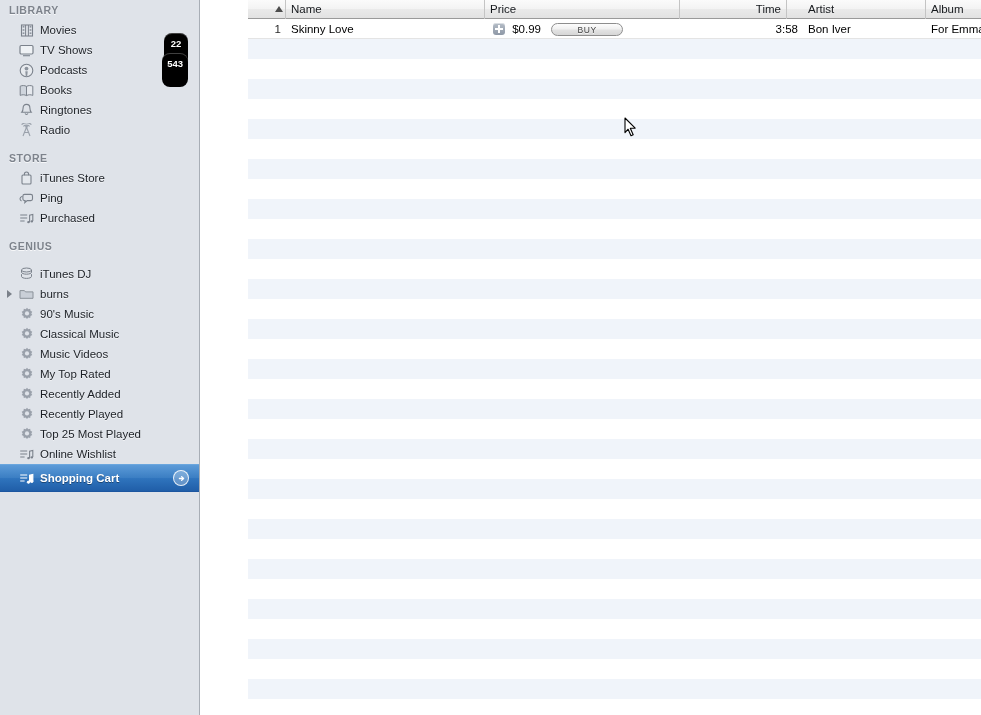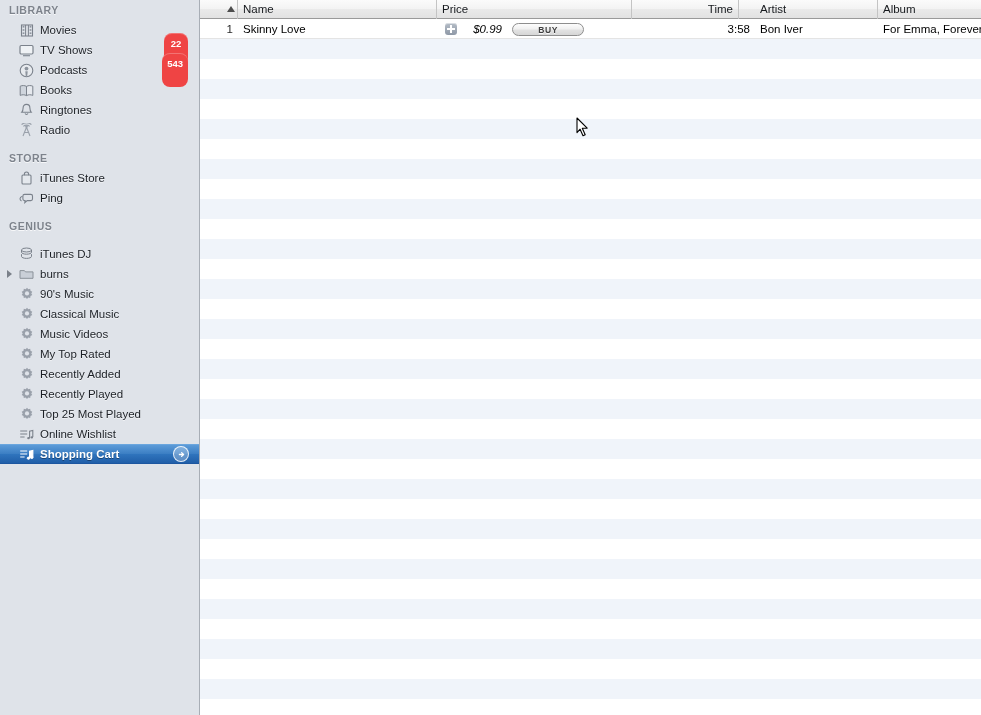--- a/index.html
+++ b/index.html
@@ -12,20 +12,21 @@
     height: 715px;
     overflow: hidden;
     font-family: "Liberation Sans", "DejaVu Sans", sans-serif;
     -webkit-font-smoothing: antialiased;
   }
   #app {
     position: relative;
     width: 981px;
     height: 715px;
     display: flex;
+    gap: 48px;
   }
 
   
   #sidebar {
     position: relative;
     width: 200px;
     height: 715px;
     background: #dfe3e9;
     border-right: 1px solid #a8aeb6;
     box-sizing: border-box;
@@ -65,27 +66,27 @@
     justify-content: center;
   }
   .side-row .lbl { flex: 1 1 auto; overflow: hidden; text-overflow: ellipsis; }
   .side-row.selected {
     background: linear-gradient(to bottom, #5c9bd8 0%, #3c7fc4 48%, #2f74bd 52%, #205ea8 100%);
     color: #ffffff;
     font-weight: bold;
     text-shadow: 0 1px 0 rgba(0,0,0,0.35);
     border-top: 1px solid #6aa6de;
     border-bottom: 1px solid #1c56a0;
-    height: 20px;
+    height: 28px;
     box-sizing: border-box;
     line-height: 18px;
   }
   .side-row.selected .ic svg * { stroke: #ffffff !important; fill: #ffffff !important; }
   .badge {
-    background: #ef4444;
+    background: #000000;
     color: #ffffff;
     font-size: 9.5px;
     font-weight: bold;
     border-radius: 8px;
     padding: 4px 5px;
     min-width: 14px;
     height: 26px;
     line-height: 13px;
     text-align: center;
     margin-right: 11px;
@@ -202,21 +203,21 @@
     display: inline-block;
     height: 13px;
     line-height: 13px;
     padding: 0 2px;
     min-width: 72px;
     text-align: center;
     border-radius: 7px;
     border: 1px solid #8e8e8e;
     background: linear-gradient(to bottom, #fdfdfd 0%, #f0f0f0 48%, #e3e3e3 52%, #d6d6d6 100%);
     font-size: 8.5px;
-    font-weight: bold;
+    font-weight: normal;
     letter-spacing: 0.6px;
     color: #3f3f3f;
     box-sizing: border-box;
     text-shadow: 0 1px 0 rgba(255,255,255,0.8);
   }
 
   
   #cursor {
     position: absolute;
     left: 376px;
@@ -330,20 +331,35 @@
     <div class="side-row">
       <span class="ic">
         <svg width="15" height="13" viewBox="0 0 15 13">
             <path d="M5.6 2.4h6.2c1 0 1.7.7 1.7 1.6v3c0 .9-.7 1.6-1.7 1.6H8.2l-2.4 2.1.3-2.1h-.5c-1 0-1.7-.7-1.7-1.6V4c0-.9.7-1.6 1.7-1.6z" fill="none" stroke="#7b828c" stroke-width="1.1"></path>
             <path d="M3.4 4.2C2 4.6 1 5.6 1 6.8c0 .9.6 1.7 1.5 2.1" fill="none" stroke="#7b828c" stroke-width="1.1"></path>
           </svg>
       </span>
       <span class="lbl">Ping</span>
     </div>
 
+    <div class="side-row">
+      <span class="ic">
+        <svg width="15" height="13" viewBox="0 0 15 13">
+            <g stroke="#7b828c" stroke-width="1.1">
+              <path d="M1.2 3h7M1.2 6h7M1.2 9h4.4"></path>
+            </g>
+            <g fill="none" stroke="#7b828c" stroke-width="1.1">
+              <path d="M10.6 10V3.2l3.2-.8V9"></path>
+            </g>
+            <ellipse cx="9.5" cy="10.2" rx="1.3" ry="1.1" fill="#7b828c"></ellipse>
+            <ellipse cx="12.8" cy="9.4" rx="1.3" ry="1.1" fill="#7b828c"></ellipse>
+          </svg>
+      </span>
+      <span class="lbl">Purchased</span>
+    </div>
 
     <div class="spacer-8"></div>
 
     <div class="section-header">GENIUS</div>
 
     <div class="spacer-8"></div>
 
 
     <div class="side-row">
       <span class="ic">
@@ -508,21 +524,21 @@
 
     </div>
 
     <div id="rows">
 
       <div class="drow odd" id="first-row">
         <div class="cell right num" style="left:0; width:38px;">1</div>
         <div class="cell" style="left:38px; width:199px;">Skinny Love</div>
         <div class="cell" style="left:237px; width:195px; padding-left:8px;">
           <span class="plus-icon"></span>
-          <span style="margin-left:13px;font-style:italic;">$0.99</span>
+          <span style="margin-left:4px;">$0.99</span>
           <span class="buy-btn" style="margin-left:7px;">BUY</span>
         </div>
         <div class="cell right" style="left:432px; width:123px;">3:58</div>
         <div class="cell" style="left:555px; width:123px;">Bon Iver</div>
         <div class="cell" style="left:678px; width:123px;">For Emma, Forever ...</div>
 
       </div>
 
       <div id="filler">
           <div class="drow even"></div>

